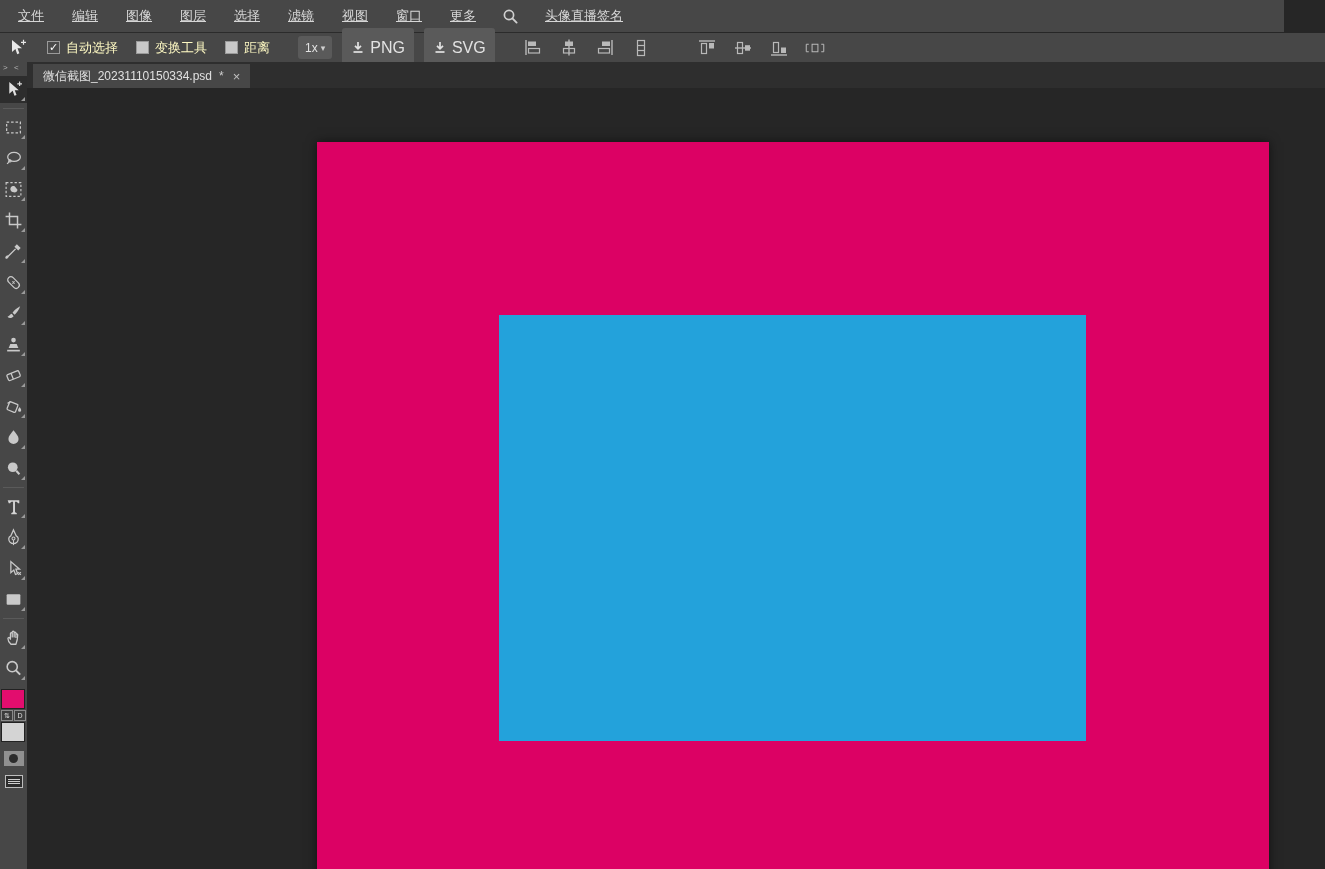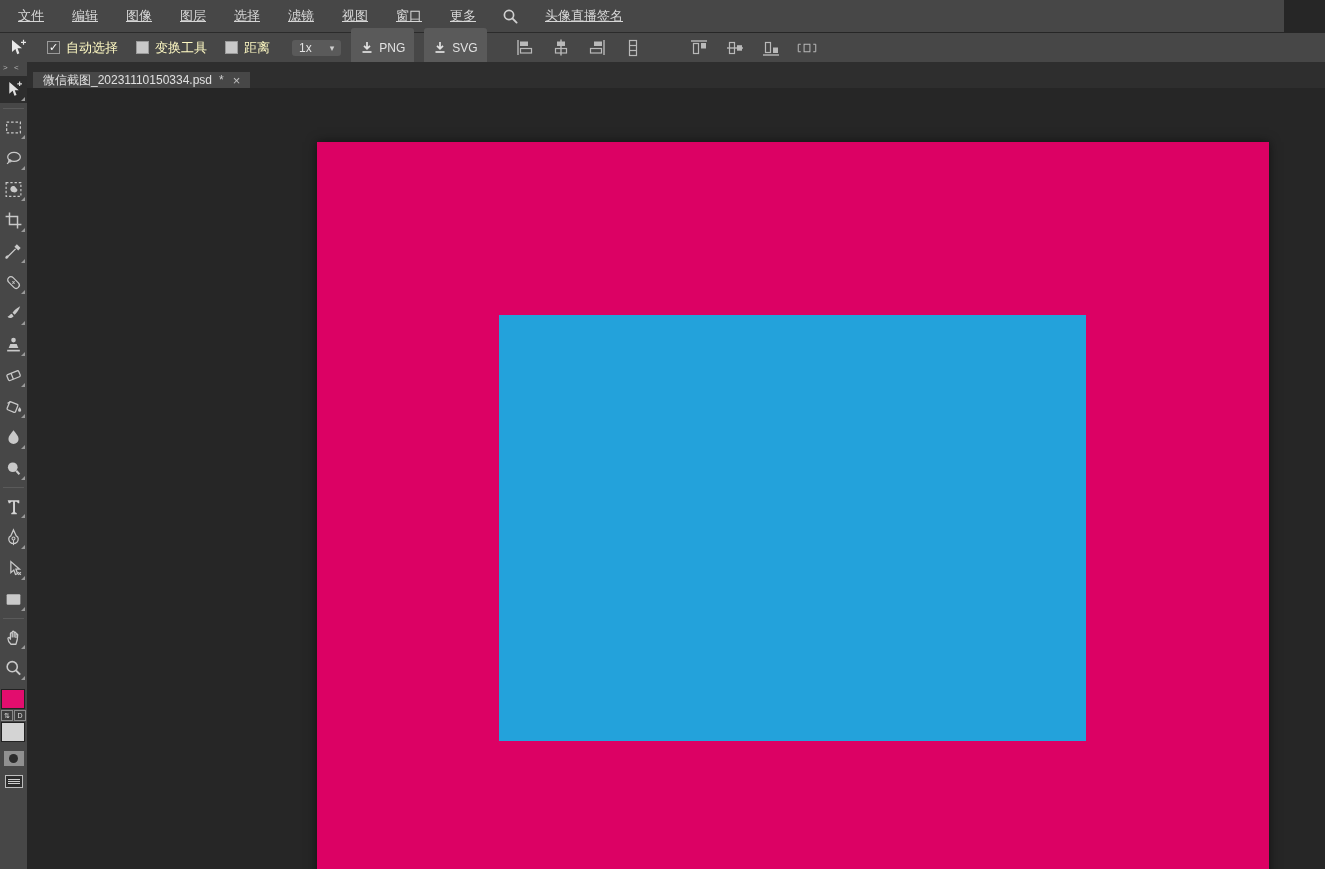--- a/index.html
+++ b/index.html
@@ -25,29 +25,29 @@
   .tool-cursor { width:24px; display:flex; justify-content:center; }
   .chk-group { display:flex; align-items:center; gap:6px; margin-left:8px; }
   .chk-box {
     width:13px; height:13px; border:1px solid #9a9a9a; background:#c9c9c9;
     display:flex; align-items:center; justify-content:center;
     font-size:11px; color:#fff; line-height:1;
   }
   .chk-box.checked { background:#4a4a4a; }
   .chk-label { font-size:13px; color:#fef9c3; }
   .select-zoom {
-    margin-left:12px; height:16px; background:#5a5a5a; border-radius:3px;
-    display:flex; align-items:center; gap:18px; padding:0 7px;
+    margin-left:18px; height:23px; background:#5a5a5a; border-radius:3px;
+    display:flex; align-items:center; gap:3px; padding:0 7px;
     font-size:12px; color:#e2e2e2; cursor:default;
   }
   .caret { font-size:9px; color:#cfcfcf; }
   .btn-export {
     height:40px; background:#5a5a5a; border:none; border-radius:3px;
     display:flex; align-items:center; gap:5px; padding:0 9px;
-    font-size:12px; color:#e2e2e2; font-family:inherit; cursor:default;
+    font-size:16px; color:#e2e2e2; font-family:inherit; cursor:default;
   }
   .align-group { display:flex; align-items:center; gap:16px; margin-left:18px; }
   .align-group .gap { width:14px; }
   .align-btn { display:flex; align-items:center; justify-content:center; width:20px; height:20px; }
   
   .main { position:absolute; left:0; top:62px; width:1325px; height:807px; display:flex; }
   .left-toolbar {
     width:27px; height:100%; background:#474747; flex:0 0 27px;
     display:flex; flex-direction:column; align-items:center;
   }
@@ -77,21 +77,21 @@
   .quickmask .dot { width:9px; height:9px; border-radius:50%; background:#2b2b2b; }
   .more-btn {
     margin-top:9px; width:18px; height:13px; background:#2d2d2d; border:1px solid #bdbdbd;
     display:flex; flex-direction:column; justify-content:center; gap:1px; padding:0 2px; cursor:pointer;
   }
   .more-btn i { display:block; height:1px; background:#cfcfcf; }
   .right-area { flex:1; display:flex; flex-direction:column; min-width:0; }
   
   .tabbar { height:26px; background:#2e2e2e; display:flex; align-items:flex-end; padding-left:6px; flex:0 0 26px; }
   .tab {
-    height:16px; background:#474747; display:flex; align-items:center;
+    height:24px; background:#474747; display:flex; align-items:center;
     padding:0 8px 0 10px; gap:7px; cursor:pointer;
   }
   .tab-title { font-size:12px; color:#e0e0e0; white-space:nowrap; }
   .tab-mod { font-size:12px; color:#cfcfcf; }
   .tab-close { font-size:13px; color:#c0c0c0; padding:0 2px; cursor:pointer; }
   
   .canvas { position:relative; flex:1; background:#262626; overflow:hidden; }
   .document {
     position:absolute; left:290px; top:54px; width:952px; height:760px;
     box-shadow:0 0 10px rgba(0,0,0,.55);

